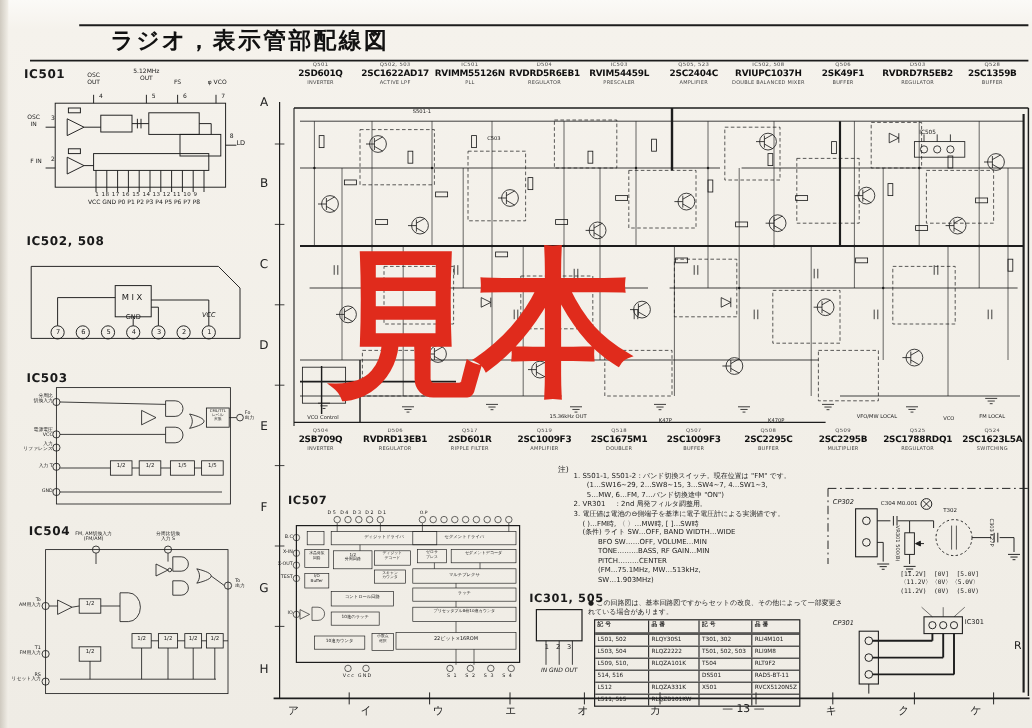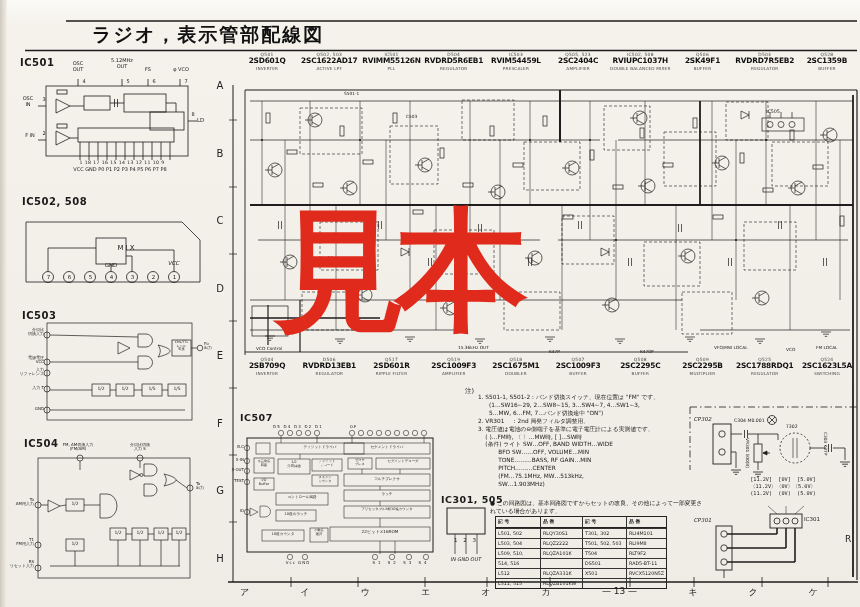--- a/index.html
+++ b/index.html
@@ -523,21 +523,21 @@
   <div class="t prl ctr" style="left:16px;top:96px;width:24px;font-size:5px;">OSC
 IN</div>
   <div class="t ctr" style="left:40px;top:97px;width:8px;font-size:5px;">3</div>
   <div class="t ctr" style="left:18px;top:133px;width:24px;font-size:5px;">F IN</div>
   <div class="t ctr" style="left:40px;top:131px;width:8px;font-size:5px;">2</div>
   <div class="t ctr" style="left:189px;top:112px;width:8px;font-size:5px;">8</div>
   <div class="t" style="left:197px;top:117px;font-size:5.5px;">LD</div>
   <div class="t ctr" style="left:57px;top:160px;width:130px;font-size:4.6px;letter-spacing:.4px;">1 18 17 16 15 14 13 12 11 10 9</div>
   <div class="t ctr" style="left:40px;top:167px;width:160px;font-size:5px;">VCC GND P0 P1 P2 P3 P4 P5 P6 P7 P8</div>
 
-  <div class="t ctr" style="left:112px;top:245px;width:30px;font-size:7px;letter-spacing:2px;">MIX</div>
+  <div class="t ctr" style="left:96px;top:245px;width:30px;font-size:7px;letter-spacing:2px;">MIX</div>
   <div class="t ctr" style="left:100px;top:262px;width:22px;font-size:5.5px;">GND</div>
   <div class="t ctr i" style="left:163px;top:260px;width:22px;font-size:5.5px;">VCC</div>
   <div class="t ctr" style="left:44px;top:273.5px;width:9px;font-size:5.5px;">7</div>
   <div class="t ctr" style="left:65px;top:273.5px;width:9px;font-size:5.5px;">6</div>
   <div class="t ctr" style="left:86px;top:273.5px;width:9px;font-size:5.5px;">5</div>
   <div class="t ctr" style="left:107px;top:273.5px;width:9px;font-size:5.5px;">4</div>
   <div class="t ctr" style="left:128px;top:273.5px;width:9px;font-size:5.5px;">3</div>
   <div class="t ctr" style="left:149px;top:273.5px;width:9px;font-size:5.5px;">2</div>
   <div class="t ctr" style="left:170px;top:273.5px;width:9px;font-size:5.5px;">1</div>
 

